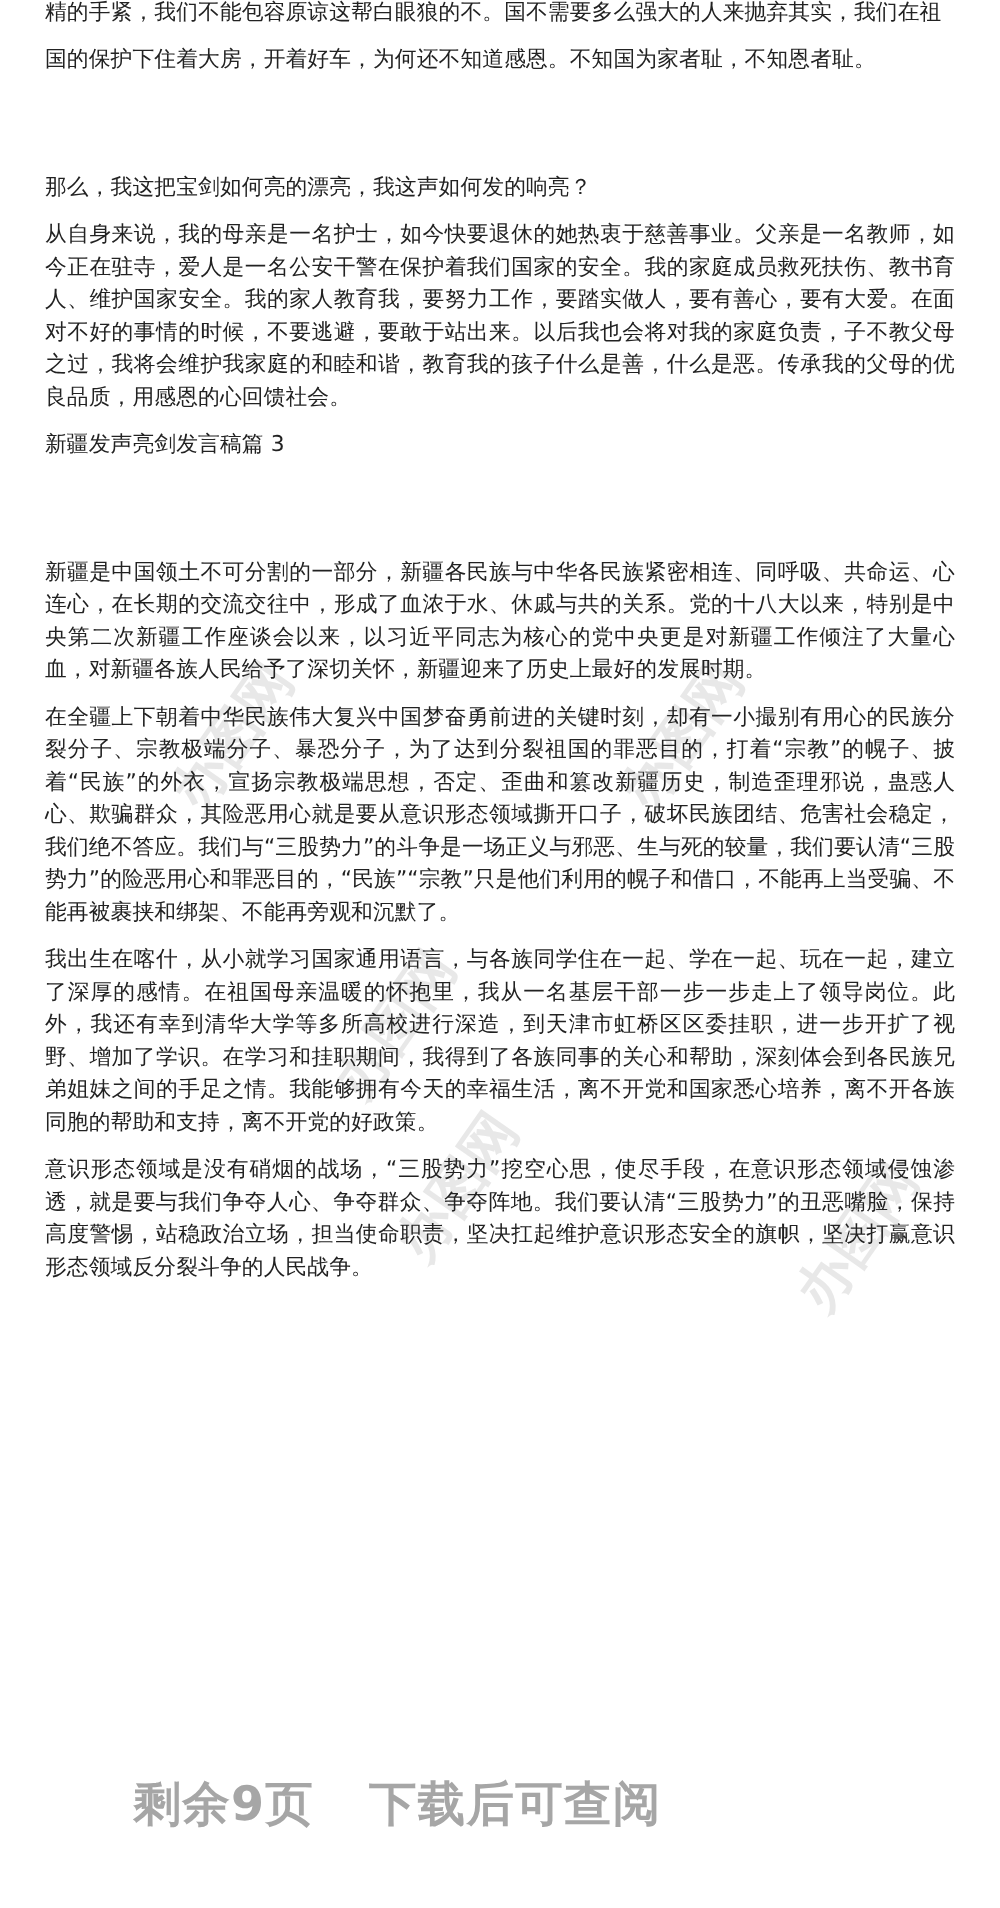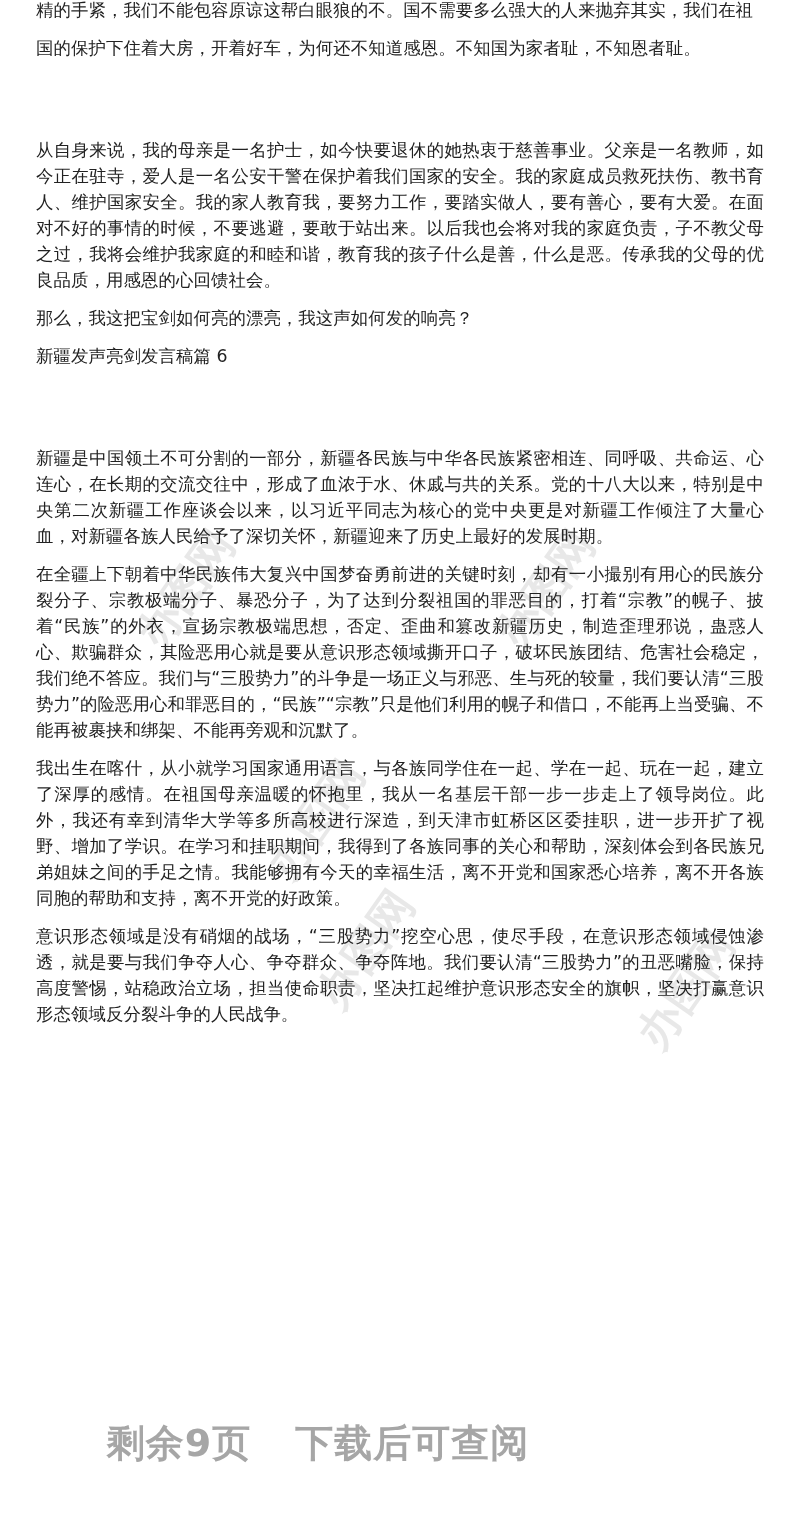--- a/index.html
+++ b/index.html
@@ -39,24 +39,24 @@
   <div class="watermark" style="left:480px; top:560px;">办图网</div>
   <div class="watermark" style="left:250px; top:790px;">办图网</div>
   <div class="watermark" style="left:300px; top:920px;">办图网</div>
   <div class="watermark" style="left:620px; top:960px;">办图网</div>
 
   <div class="content">
     <p class="para" style="white-space:nowrap;overflow:hidden;">精的手紧，我们不能包容原谅这帮白眼狼的不。国不需要多么强大的人来抛弃其实，我们在祖</p>
     <p class="para">国的保护下住着大房，开着好车，为何还不知道感恩。不知国为家者耻，不知恩者耻。</p>
     <div class="blank"></div>
 
+    <p class="para">那么，我这把宝剑如何亮的漂亮，我这声如何发的响亮？</p>
     <p class="para">从自身来说，我的母亲是一名护士，如今快要退休的她热衷于慈善事业。父亲是一名教师，如今正在驻寺，爱人是一名公安干警在保护着我们国家的安全。我的家庭成员救死扶伤、教书育人、维护国家安全。我的家人教育我，要努力工作，要踏实做人，要有善心，要有大爱。在面对不好的事情的时候，不要逃避，要敢于站出来。以后我也会将对我的家庭负责，子不教父母之过，我将会维护我家庭的和睦和谐，教育我的孩子什么是善，什么是恶。传承我的父母的优良品质，用感恩的心回馈社会。</p>
-    <p class="para">那么，我这把宝剑如何亮的漂亮，我这声如何发的响亮？</p>
 
-    <p class="para">新疆发声亮剑发言稿篇 6</p>
+    <p class="para">新疆发声亮剑发言稿篇 3</p>
     <div class="blank-half"></div>
 
     <p class="para">新疆是中国领土不可分割的一部分，新疆各民族与中华各民族紧密相连、同呼吸、共命运、心连心，在长期的交流交往中，形成了血浓于水、休戚与共的关系。党的十八大以来，特别是中央第二次新疆工作座谈会以来，以习近平同志为核心的党中央更是对新疆工作倾注了大量心血，对新疆各族人民给予了深切关怀，新疆迎来了历史上最好的发展时期。</p>
     <p class="para">在全疆上下朝着中华民族伟大复兴中国梦奋勇前进的关键时刻，却有一小撮别有用心的民族分裂分子、宗教极端分子、暴恐分子，为了达到分裂祖国的罪恶目的，打着“宗教”的幌子、披着“民族”的外衣，宣扬宗教极端思想，否定、歪曲和篡改新疆历史，制造歪理邪说，蛊惑人心、欺骗群众，其险恶用心就是要从意识形态领域撕开口子，破坏民族团结、危害社会稳定，我们绝不答应。我们与“三股势力”的斗争是一场正义与邪恶、生与死的较量，我们要认清“三股势力”的险恶用心和罪恶目的，“民族”“宗教”只是他们利用的幌子和借口，不能再上当受骗、不能再被裹挟和绑架、不能再旁观和沉默了。</p>
     <p class="para">我出生在喀什，从小就学习国家通用语言，与各族同学住在一起、学在一起、玩在一起，建立了深厚的感情。在祖国母亲温暖的怀抱里，我从一名基层干部一步一步走上了领导岗位。此外，我还有幸到清华大学等多所高校进行深造，到天津市虹桥区区委挂职，进一步开扩了视野、增加了学识。在学习和挂职期间，我得到了各族同事的关心和帮助，深刻体会到各民族兄弟姐妹之间的手足之情。我能够拥有今天的幸福生活，离不开党和国家悉心培养，离不开各族同胞的帮助和支持，离不开党的好政策。</p>
     <p class="para">意识形态领域是没有硝烟的战场，“三股势力”挖空心思，使尽手段，在意识形态领域侵蚀渗透，就是要与我们争夺人心、争夺群众、争夺阵地。我们要认清“三股势力”的丑恶嘴脸，保持高度警惕，站稳政治立场，担当使命职责，坚决扛起维护意识形态安全的旗帜，坚决打赢意识形态领域反分裂斗争的人民战争。</p>
   </div>
 
   <div class="footer">
     <span>剩余9页</span><span class="gap"></span><span>下载后可查阅</span>

